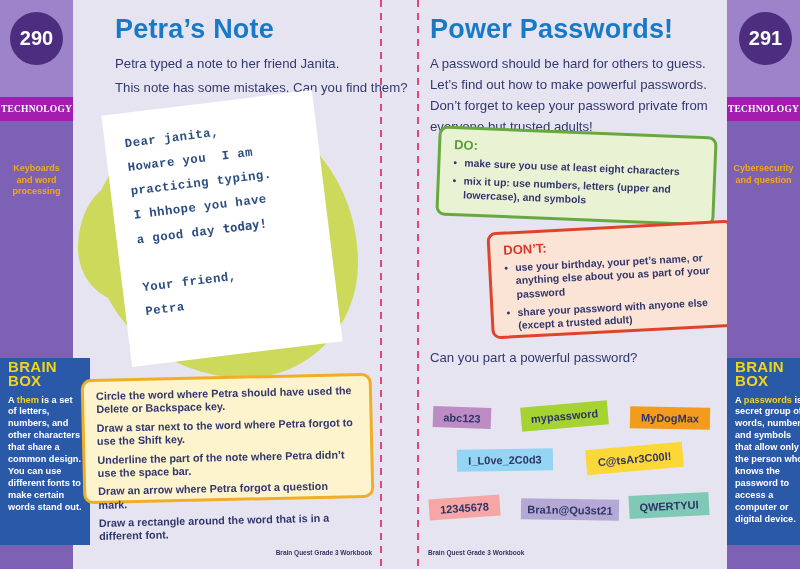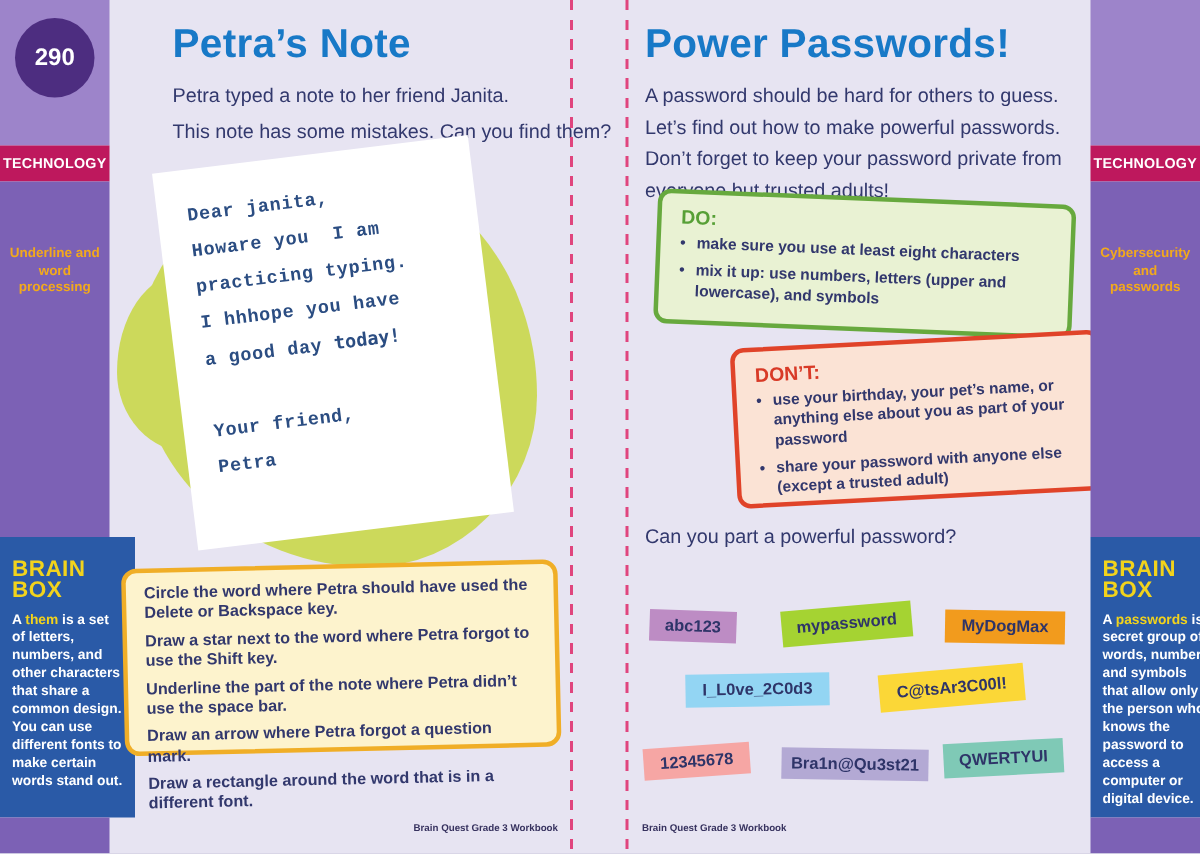--- a/index.html
+++ b/index.html
@@ -8,35 +8,35 @@
   .spread {
     position:relative; width:800px; height:569px; overflow:hidden;
     background:#e7e4f2; margin:0 auto;
   }
   
   .rail { position:absolute; top:0; width:73px; height:569px; }
   .rail.left { left:0; } .rail.right { left:727px; }
   .corner-block { position:absolute; top:0; left:0; width:73px; height:97px; background:#9d84ca; }
   .page-circle {
     position:absolute; top:12px; width:53px; height:53px; border-radius:50%;
-    background:#4d2d80; color:#fff; font-weight:800; font-size:16px;
+    background:#4d2d80; color:#fff; font-weight:800; font-size:20px;
     display:flex; align-items:center; justify-content:center;
   }
   .rail.left .page-circle { left:10px; } .rail.right .page-circle { left:12px; }
   .tech-band {
-    position:absolute; top:97px; left:0; width:73px; height:24px; background:#be185d;
+    position:absolute; top:97px; left:0; width:73px; height:24px; background:#a21caf;
     color:#fff; font-weight:800; font-size:9.5px; letter-spacing:.2px;
-    display:flex; align-items:center; justify-content:center;
+    display:flex; align-items:center; justify-content:center;font-family:Liberation Serif, serif;
   }
   .side-body { position:absolute; top:121px; left:0; width:73px; height:237px; background:#7c61b5; }
   .topic {
     margin-top:42px; color:#f2a91c; font-weight:700; font-size:9px;
     text-align:center; line-height:1.3; padding:0 4px;
   }
-  .brain-box { position:absolute; top:358px; left:0; width:90px; height:187px; background:#2a5aa7; padding:15px 7px 0 8px; }
+  .brain-box { position:absolute; top:358px; left:0; width:90px; height:187px; background:#2a5aa7; padding:2px 7px 0 8px; }
   .bb-title { color:#f2d31c; font-weight:800; font-size:15px; line-height:.95; letter-spacing:.3px; }
   .bb-text { margin-top:6px; color:#fff; font-size:9.2px; font-weight:600; line-height:1.3; }
   .bb-text .hl { color:#f2d31c; font-weight:800; }
   .side-bottom { position:absolute; top:545px; left:0; width:73px; height:24px; background:#7c61b5; }
 
   
   .dash-line {
     position:absolute; top:0; width:2px; height:569px;
     background:repeating-linear-gradient(to bottom,#e0457e 0 7px, transparent 7px 13px);
   }
@@ -108,21 +108,21 @@
 </head>
 <body>
 
 <div class="spread">
 
   <div class="rail left">
     <div class="corner-block"></div>
     <div class="page-circle">290</div>
     <div class="tech-band">TECHNOLOGY</div>
     <div class="side-body">
-      <div class="topic">Underline and word processing</div>
+      <div class="topic">Keyboards and word processing</div>
     </div>
     <div class="brain-box">
       <div class="bb-title">BRAIN BOX</div>
       <p class="bb-text"><span>A </span><span class="hl">them</span><span> is a set of letters, numbers, and other characters that share a common design. You can use different fonts to make certain words stand out.</span></p>
     </div>
     <div class="side-bottom"></div>
   </div>
 
   <h1 class="page-title" style="left:115px; top:14px;">Petra’s Note</h1>
   <div class="body-line" style="left:115px; top:56px;">Petra typed a note to her friend Janita.</div>
@@ -183,23 +183,24 @@
       <div class="chip chip-4" style="background: rgb(251, 215, 55);">C@tsAr3C00l!</div>
       <div class="chip chip-5" style="background: rgb(246, 166, 164);">12345678</div>
       <div class="chip chip-6" style="background: rgb(179, 169, 212);">Bra1n@Qu3st21</div>
       <div class="chip chip-7" style="background: rgb(127, 201, 182);">QWERTYUI</div>
     </div>
 
   <div class="footer right-pg">Brain Quest Grade 3 Workbook</div>
 
   <div class="rail right">
     <div class="corner-block"></div>
+    <div class="page-circle">291</div>
     <div class="tech-band">TECHNOLOGY</div>
     <div class="side-body">
-      <div class="topic">Cybersecurity and passwords</div>
+      <div class="topic">Cybersecurity and question</div>
     </div>
     <div class="brain-box">
       <div class="bb-title">BRAIN BOX</div>
       <p class="bb-text"><span>A </span><span class="hl">passwords</span><span> is a secret group of words, numbers, and symbols that allow only the person who knows the password to access a computer or digital device.</span></p>
     </div>
     <div class="side-bottom"></div>
   </div>
 
 </div>
 

